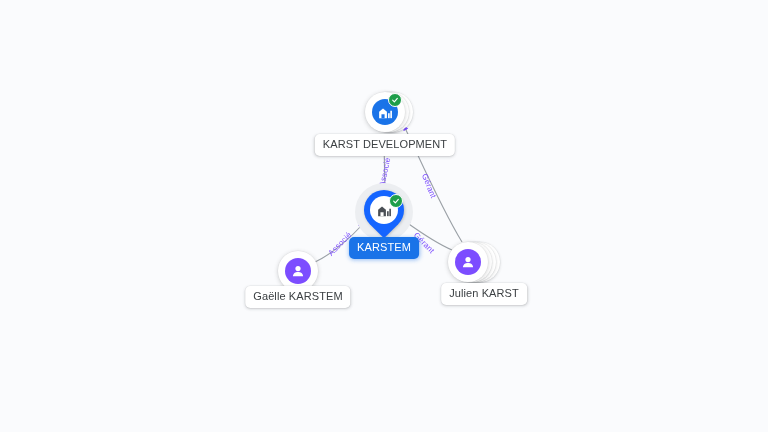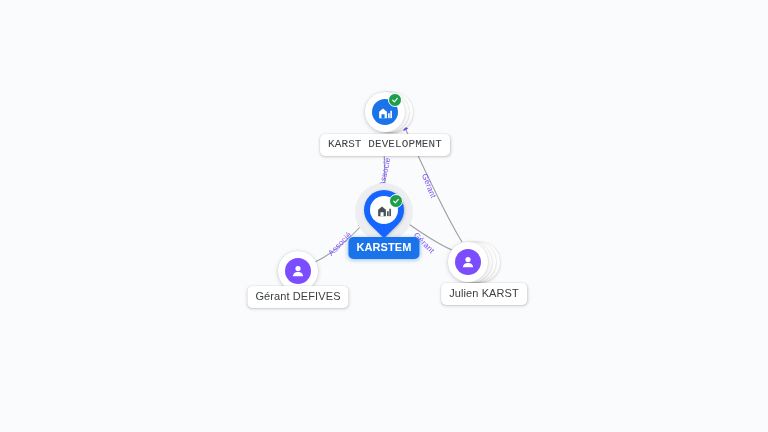--- a/index.html
+++ b/index.html
@@ -120,21 +120,21 @@
     border-radius: 5px;
     background: #ffffff;
     color: #3c4043;
     box-shadow: 0 1px 3px rgba(60,64,67,0.24), 0 0 0 0.5px rgba(60,64,67,0.08);
     transform: translateX(-50%);
     letter-spacing: 0.1px;
   }
   .label.selected {
     background: #1a73e8;
     color: #ffffff;
-    font-weight: bold;
+    font-weight: normal;
     box-shadow: 0 1px 4px rgba(26,115,232,0.45);
   }
 
   
   .edge-label {
     position: absolute;
     font-size: 8px;
     color: #7c4dff;
     white-space: nowrap;
     transform-origin: center center;
@@ -181,21 +181,21 @@
           <rect x="15.6" y="13" width="2.3" height="7" fill="#ffffff"></rect>
           <rect x="18.8" y="9.5" width="2.3" height="10.5" fill="#ffffff"></rect>
         </svg>
       </div>
     </div>
     <div class="badge-check" style="left:3px; top:-19px;">
       <svg width="8" height="8" viewBox="0 0 24 24">
         <path d="M5 12.5 L10 17.5 L19 7" fill="none" stroke="#ffffff" stroke-width="3.4" stroke-linecap="round" stroke-linejoin="round"></path>
       </svg>
     </div>
-    <div class="label" style="left:0px; top:22px;font-family:Liberation Mono, monospace;">KARST DEVELOPMENT</div>
+    <div class="label" style="left:0px; top:22px;">KARST DEVELOPMENT</div>
   </div>
 
   <div class="node" style="left:384px; top:212px;">
     <div class="pin-halo" style="left:-29px; top:-29px;"></div>
     <div class="pin-shape" style="left:-20px; top:-22px;"></div>
     <div class="pin-hole" style="left:-14px; top:-16px;">
       <svg width="17" height="17" viewBox="0 0 24 24">
         <path d="M3 20 V11 L8.5 6.5 L14 11 V20 Z" fill="#4a4f55"></path>
         <rect x="6.3" y="14.5" width="4.4" height="5.5" fill="#ffffff"></rect>
         <rect x="15.6" y="13" width="2.3" height="7" fill="#4a4f55"></rect>
@@ -212,21 +212,21 @@
 
   <div class="node" style="left:298px; top:271px;">
     <div class="circle-node" style="left:-20px; top:-20px;">
       <div class="circle-inner person">
         <svg width="16" height="16" viewBox="0 0 24 24">
           <circle cx="12" cy="8.4" r="3.9" fill="#ffffff"></circle>
           <path d="M4.4 20 C4.4 15.6 8 13.4 12 13.4 C16 13.4 19.6 15.6 19.6 20 Z" fill="#ffffff"></path>
         </svg>
       </div>
     </div>
-    <div class="label" style="left:0px; top:15px;">Gérant DEFIVES</div>
+    <div class="label" style="left:0px; top:15px;">Gaëlle KARSTEM</div>
   </div>
 
   <div class="node" style="left:468px; top:262px;">
     <div class="stack" style="left:-8px; top:-20px; width:40px; height:40px;"></div>
     <div class="stack" style="left:-12px; top:-20px; width:40px; height:40px;"></div>
     <div class="stack" style="left:-16px; top:-20px; width:40px; height:40px;"></div>
     <div class="circle-node" style="left:-20px; top:-20px;">
       <div class="circle-inner person">
         <svg width="16" height="16" viewBox="0 0 24 24">
           <circle cx="12" cy="8.4" r="3.9" fill="#ffffff"></circle>

